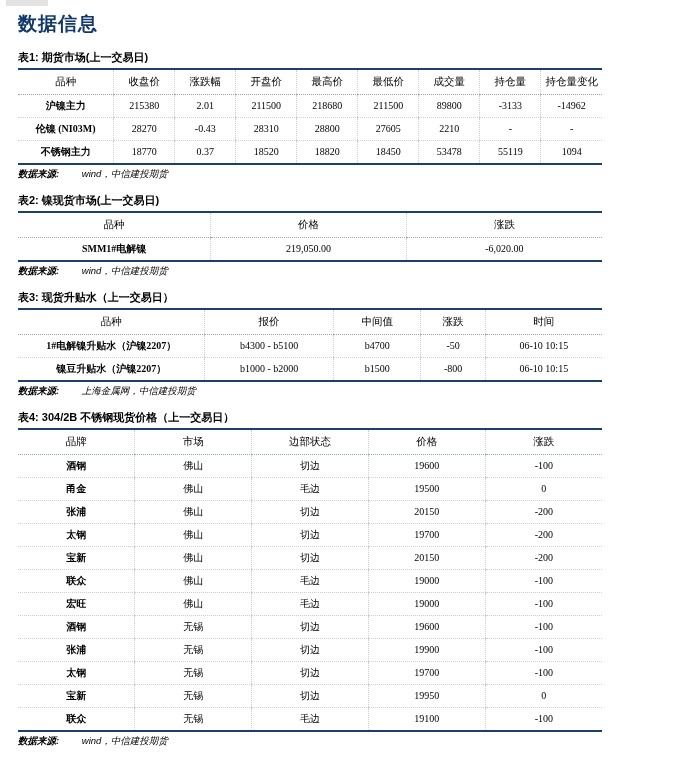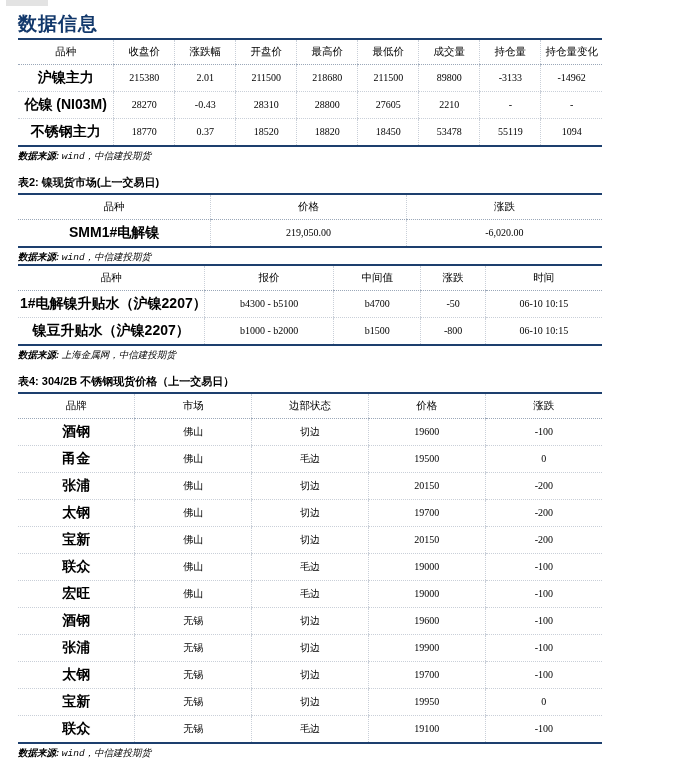--- a/index.html
+++ b/index.html
@@ -72,39 +72,40 @@
     text-align: center;
     padding: 4px 2px;
     border-bottom: 1px dotted #c9cfd8;
     border-left: 1px dotted #c9cfd8;
     font-size: 10px;
     white-space: nowrap;
     font-family: "Liberation Serif", "DejaVu Serif", serif;
   }
   table.dt tbody td:first-child { border-left: none; }
   table.dt tbody td.name-cell {
-    font-family: Liberation Sans, sans-serif;
+    font-family: Liberation Serif, serif;
     font-weight: bold;
-    font-size: 14px;
+    font-size: 10px;
   }
   table.dt tbody tr:last-child td {
     border-bottom: 2.2px solid #1d3f6e;
   }
   .src-note {
     font-family: "Liberation Sans", "DejaVu Sans", sans-serif;
     font-size: 9.5px;
     font-weight: bold;
     font-style: italic;
     margin-top: 3px;
     color: #000000;
   }
   .src-note .src-src {
-    font-family: Liberation Mono, monospace;
+    font-family: Liberation Sans, sans-serif;
     font-weight: normal;
     font-style: italic;
+    margin-left: 20px;
   }
   
   .t1 col.c1 { width: 16.4%; }
   .t2 col.c1 { width: 33%; }
   .t3 col.c1 { width: 32%; }
   .t3 col.c2 { width: 22%; }
   .t3 col.c3 { width: 15%; }
   .t3 col.c4 { width: 11%; }
   .t3 col.c5 { width: 20%; }
   .t4 col.c1 { width: 20%; }
@@ -116,20 +117,21 @@
 </style>
 </head>
 <body>
 
 <div class="page">
 
   <div class="top-tab"></div>
 
   <div class="page-title">数据信息</div>
 
+  <div class="table-caption">表1: 期货市场(上一交易日)</div>
   <table class="dt t1">
     <colgroup>
       <col class="c1">
         <col>
         <col>
         <col>
         <col>
         <col>
         <col>
         <col>
@@ -203,20 +205,21 @@
     <tbody>
       <tr>
         <td class="name-cell">SMM1#电解镍</td>
         <td>219,050.00</td>
         <td>-6,020.00</td>
       </tr>
     </tbody>
   </table>
   <div class="src-note"><span>数据来源:</span> <span class="src-src">wind，中信建投期货</span></div>
 
+  <div class="table-caption">表3: 现货升贴水（上一交易日）</div>
   <table class="dt t3">
     <colgroup>
         <col class="c1">
         <col class="c2">
         <col class="c3">
         <col class="c4">
         <col class="c5">
       </colgroup>
     <thead>
       <tr>

